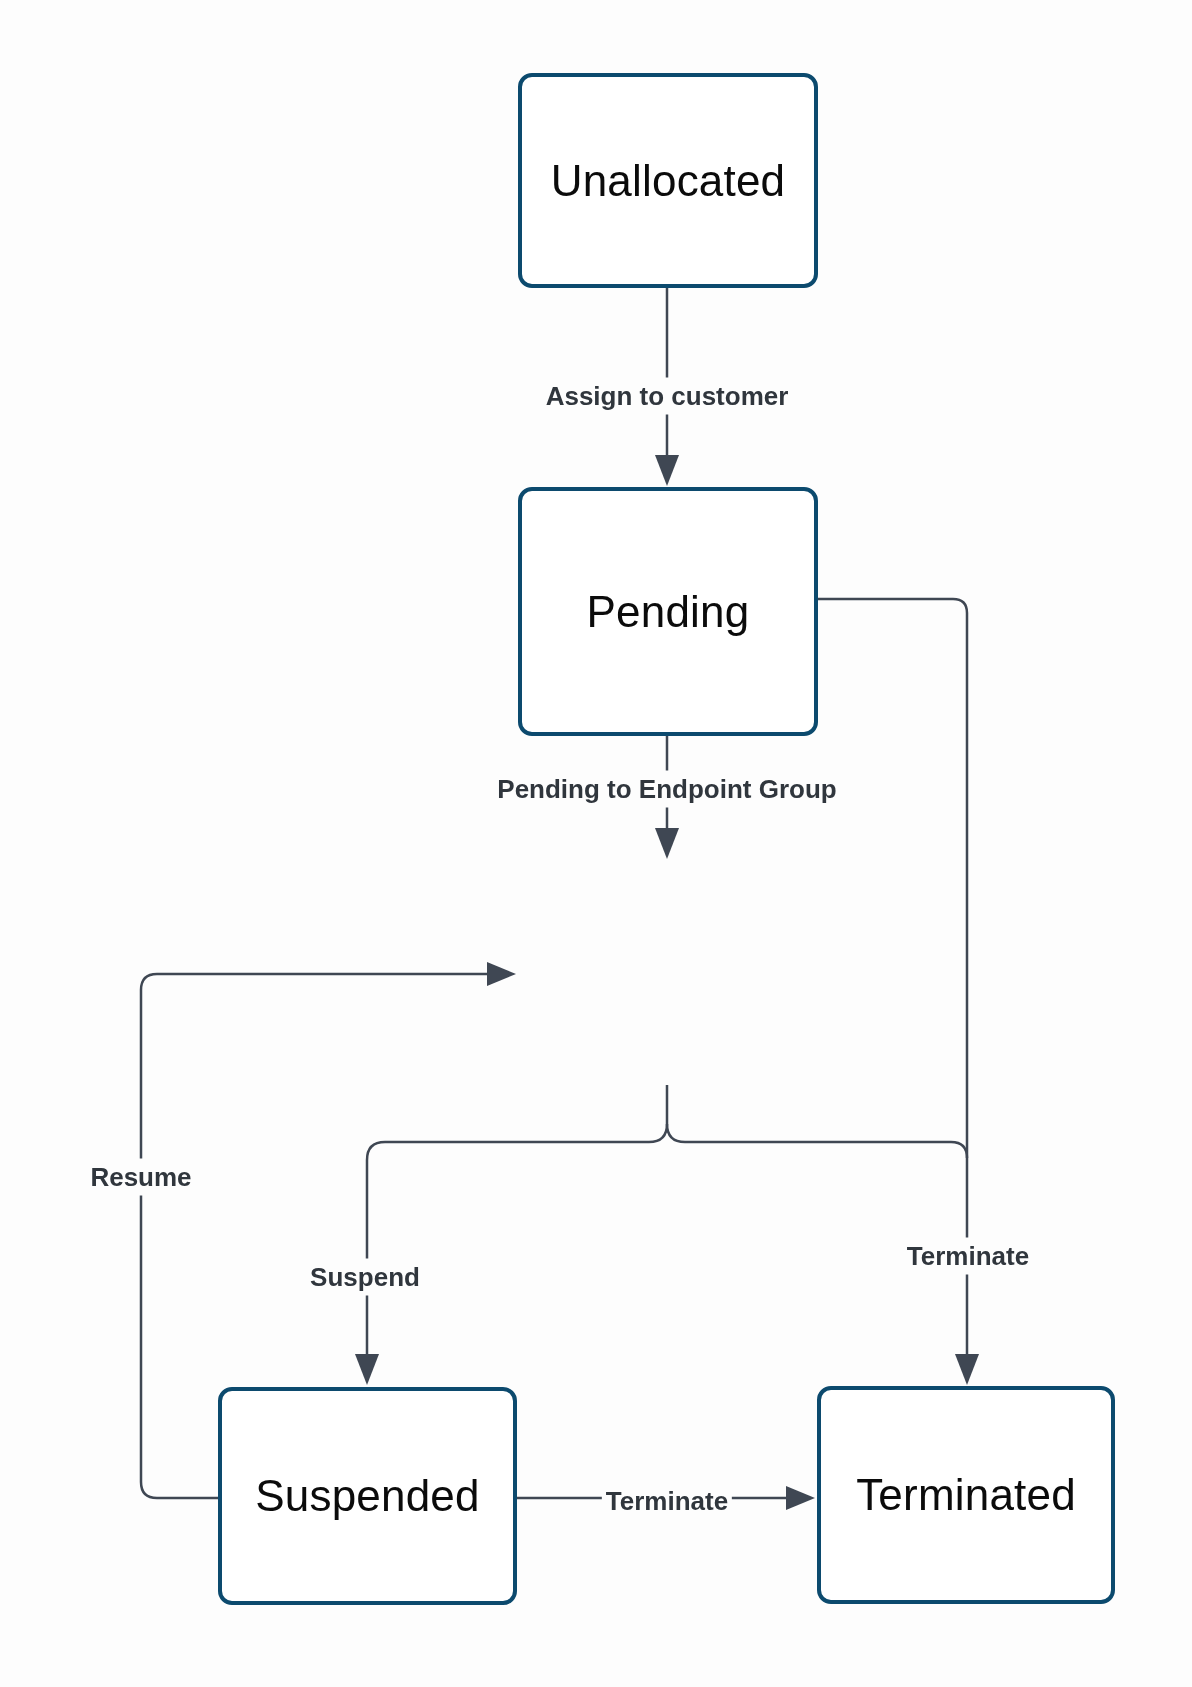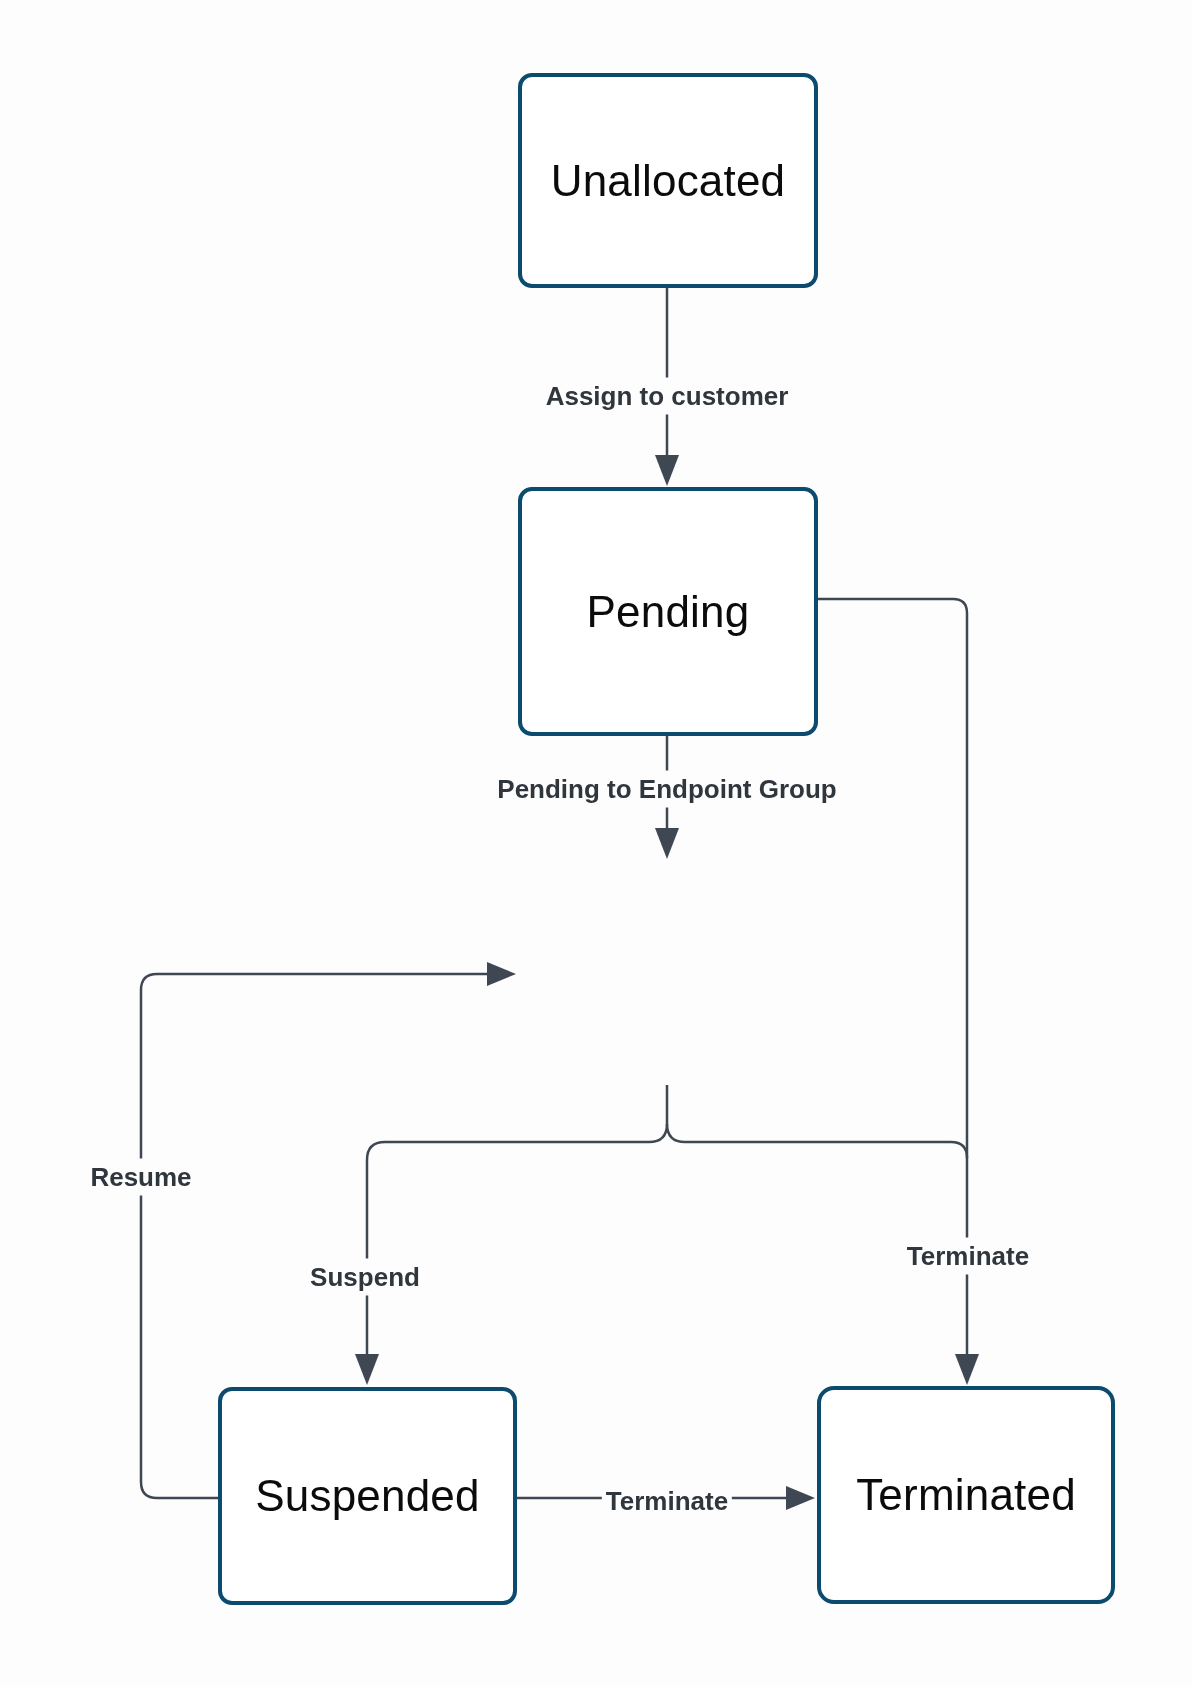--- a/index.html
+++ b/index.html
@@ -43,21 +43,21 @@
     color: #0b0b0b;
     font-size: 44px;
     font-weight: 400;
     letter-spacing: 0.2px;
     white-space: nowrap;
   }
   .node-unallocated { left: 518px; top:   73px; width: 300px; height: 215px; }
   .node-pending     { left: 518px; top:  487px; width: 300px; height: 249px; }
   .node-active      { left: 517px; top:  862px; width: 301px; height: 223px; }
   .node-suspended   { left: 218px; top: 1387px; width: 299px; height: 218px; }
-  .node-terminated  { left: 817px; top: 1386px; width: 298px; height: 218px; border-radius: 17px; }
+  .node-terminated  { left: 817px; top: 1386px; width: 298px; height: 218px; }
   .edge-label {
     position: absolute;
     transform: translate(-50%, -50%);
     background: #fdfdfd;
     color: #30363d;
     font-size: 26px;
     font-weight: 700;
     padding: 3px 8px;
     white-space: nowrap;
     text-align: center;

